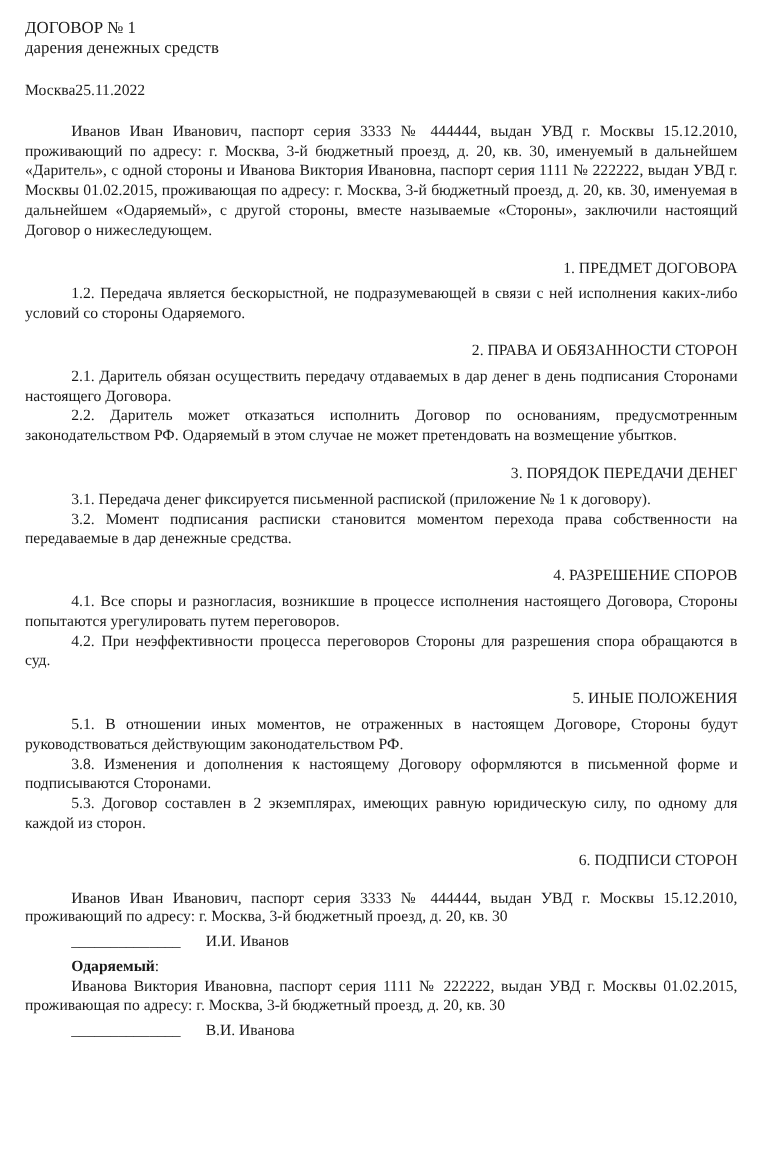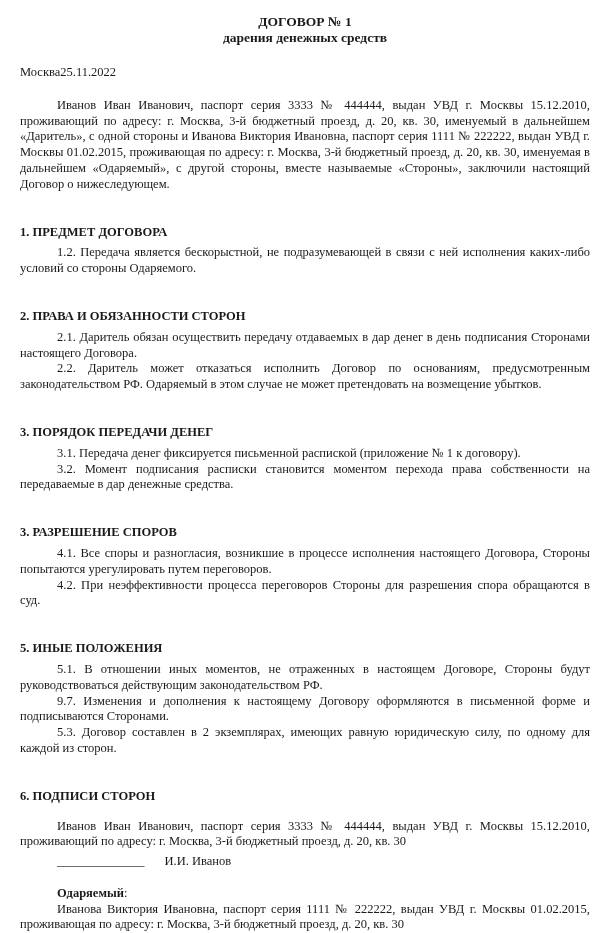--- a/index.html
+++ b/index.html
@@ -10,44 +10,43 @@
     margin: 0;
     background: #ffffff;
     color: #1a1a1a;
     font-family: "Liberation Serif", "DejaVu Serif", serif;
     font-size: 12.5px;
     line-height: 15.8px;
     padding: 14px 20px 0 20px;
     overflow: hidden;
   }
   .doc-title {
-    text-align: center;
-    font-weight: bold;
+    font-weight: normal;
     font-size: 13.5px;
     line-height: 16px;
   }
   .meta-row {
     display: flex;
     justify-content: flex-start;
     margin-top: 19px;
   }
   .para {
     margin: 0;
     text-align: justify;
     text-indent: 37px;
   }
   .preamble { margin-top: 17px; }
   .sec-heading {
-    text-align: left;
-    font-weight: bold;
+    text-align: right;
+    font-weight: normal;
     font-size: 12.5px;
-    margin: 32px 0 5px 0;
+    margin: 14px 0 5px 0;
   }
   .sig-block { margin-top: 14px; }
-  .sig-block.second { margin-top: 16px; }
+  .sig-block.second { margin-top: 4px; }
   .sig-role { margin: 0; text-indent: 37px; }
   .sig-role .role-name { font-weight: bold; }
   .sig-line-row { margin: 4px 0 0 0; text-indent: 37px; font-family: Liberation Serif, serif; }
   .sig-name { margin-left: 20px; }
 </style>
 </head>
 <body>
 
 <div class="page">
 
@@ -65,27 +64,27 @@
   <p class="para">1.2. Передача является бескорыстной, не подразумевающей в связи с ней исполнения каких-либо условий со стороны Одаряемого.</p>
 
   <div class="sec-heading">2. ПРАВА И ОБЯЗАННОСТИ СТОРОН</div>
   <p class="para">2.1. Даритель обязан осуществить передачу отдаваемых в дар денег в день подписания Сторонами настоящего Договора.</p>
   <p class="para">2.2. Даритель может отказаться исполнить Договор по основаниям, предусмотренным законодательством РФ. Одаряемый в этом случае не может претендовать на возмещение убытков.</p>
 
   <div class="sec-heading">3. ПОРЯДОК ПЕРЕДАЧИ ДЕНЕГ</div>
   <p class="para">3.1. Передача денег фиксируется письменной распиской (приложение № 1 к договору).</p>
   <p class="para">3.2. Момент подписания расписки становится моментом перехода права собственности на передаваемые в дар денежные средства.</p>
 
-  <div class="sec-heading">3. РАЗРЕШЕНИЕ СПОРОВ</div>
+  <div class="sec-heading">4. РАЗРЕШЕНИЕ СПОРОВ</div>
   <p class="para">4.1. Все споры и разногласия, возникшие в процессе исполнения настоящего Договора, Стороны попытаются урегулировать путем переговоров.</p>
   <p class="para">4.2. При неэффективности процесса переговоров Стороны для разрешения спора обращаются в суд.</p>
 
   <div class="sec-heading">5. ИНЫЕ ПОЛОЖЕНИЯ</div>
   <p class="para">5.1. В отношении иных моментов, не отраженных в настоящем Договоре, Стороны будут руководствоваться действующим законодательством РФ.</p>
-  <p class="para">9.7. Изменения и дополнения к настоящему Договору оформляются в письменной форме и подписываются Сторонами.</p>
+  <p class="para">3.8. Изменения и дополнения к настоящему Договору оформляются в письменной форме и подписываются Сторонами.</p>
   <p class="para">5.3. Договор составлен в 2 экземплярах, имеющих равную юридическую силу, по одному для каждой из сторон.</p>
 
   <div class="sec-heading">6. ПОДПИСИ СТОРОН</div>
 
   <div class="sig-block">
     <p class="para">Иванов Иван Иванович, паспорт серия 3333 № 444444, выдан УВД г. Москвы 15.12.2010, проживающий по адресу: г. Москва, 3-й бюджетный проезд, д. 20, кв. 30</p>
     <p class="sig-line-row">
       <span>______________</span><span class="sig-name">И.И. Иванов</span>
     </p>
   </div>

